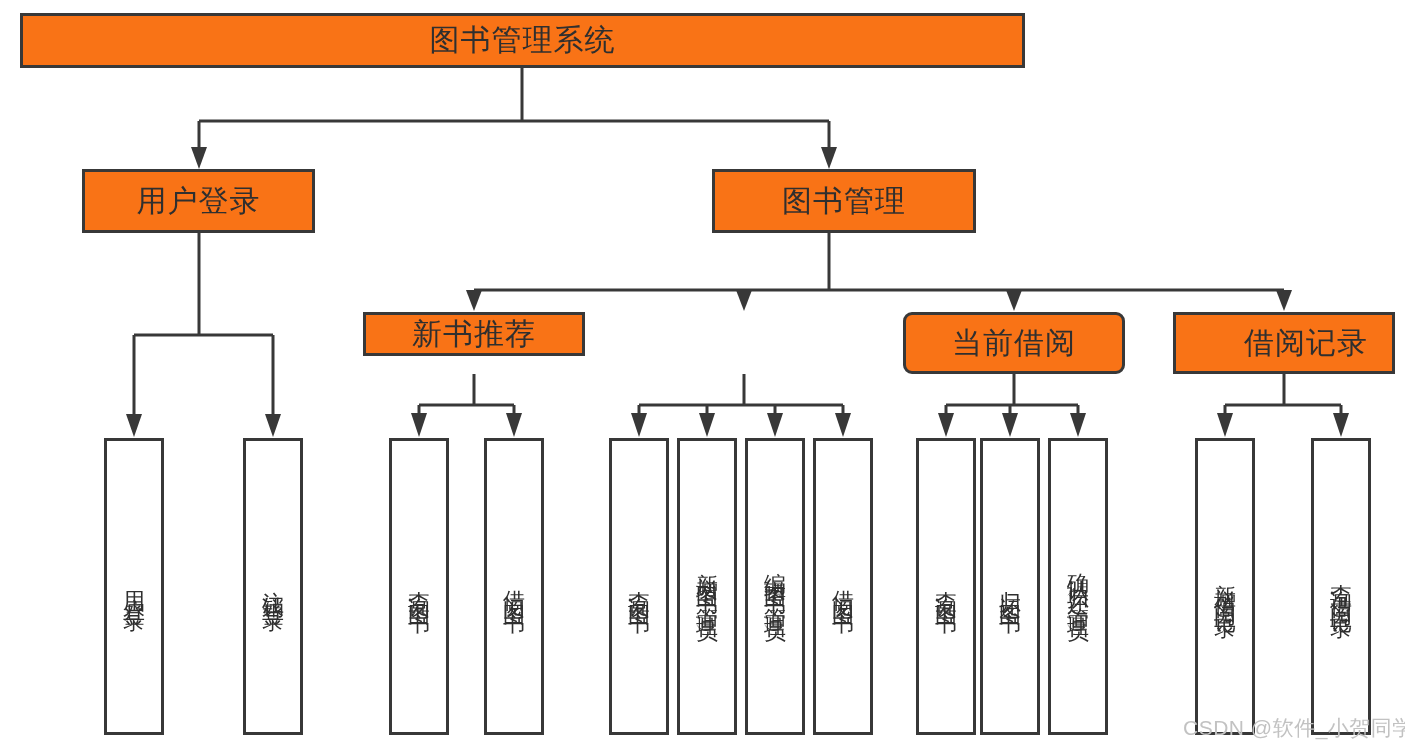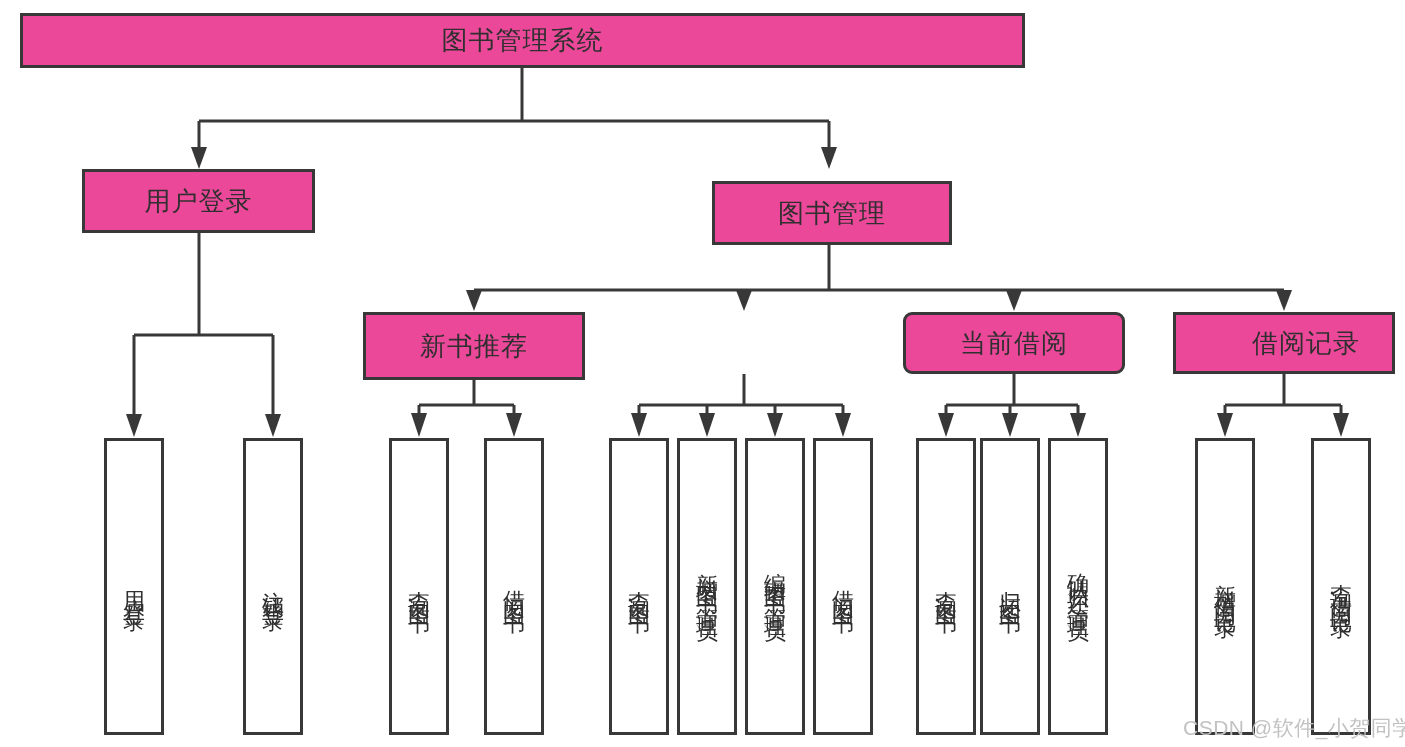--- a/index.html
+++ b/index.html
@@ -29,25 +29,25 @@
     stroke-width: 3;
     fill: none;
   }
   .connector-layer polygon {
     fill: var(--line);
     stroke: none;
   }
   .hbox {
     position: absolute;
     border: 3px solid var(--line);
-    background: #ec4899;
+    background: #f97316;
     display: flex;
     align-items: center;
     justify-content: center;
-    font-size: 26px;
+    font-size: 30px;
     letter-spacing: 1px;
     color: var(--text);
     z-index: 2;
   }
   .vbox {
     position: absolute;
     top: 438px;
     width: 60px;
     height: 297px;
     border: 3px solid var(--line);
@@ -59,22 +59,22 @@
     text-orientation: mixed;
     font-size: 22px;
     letter-spacing: 7px;
     color: var(--text);
     z-index: 2;
     overflow: hidden;
   }
   
   .box-root   { left: 20px;   top: 13px;  width: 1005px; height: 55px; }
   .box-login  { left: 82px;   top: 169px; width: 233px;  height: 64px; }
-  .box-mgmt   { left: 712px;  top: 181px; width: 240px;  height: 64px; }
-  .box-rec    { left: 363px;  top: 312px; width: 222px;  height: 68px; text-align: center; }
+  .box-mgmt   { left: 712px;  top: 169px; width: 264px;  height: 64px; }
+  .box-rec    { left: 363px;  top: 312px; width: 222px;  height: 44px; text-align: center; }
   .box-bor    { left: 633px;  top: 312px; width: 222px;  height: 62px; }
   .box-cur    { left: 903px;  top: 312px; width: 222px;  height: 62px; border-radius: 9px; }
   .box-recd   { left: 1173px; top: 312px; width: 222px;  height: 62px; padding-left: 44px; }
   
   .v1  { left: 104px; }
   .v2  { left: 243px; }
   .v3  { left: 389px; }
   .v4  { left: 484px; }
   .v5  { left: 609px; }
   .v6  { left: 677px; }

